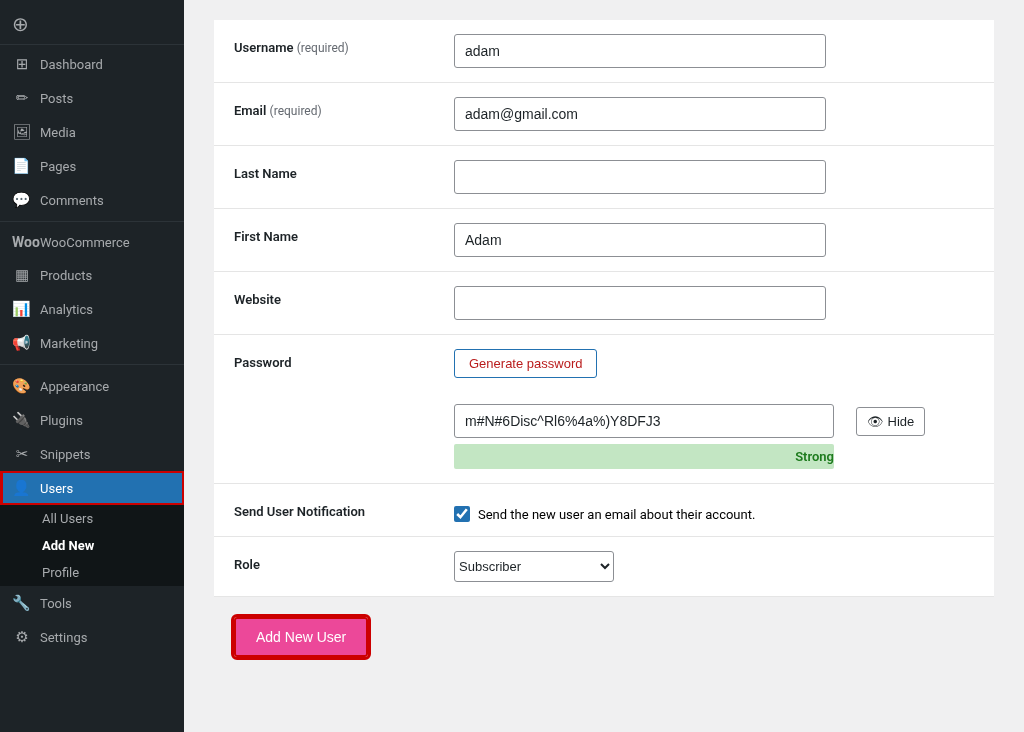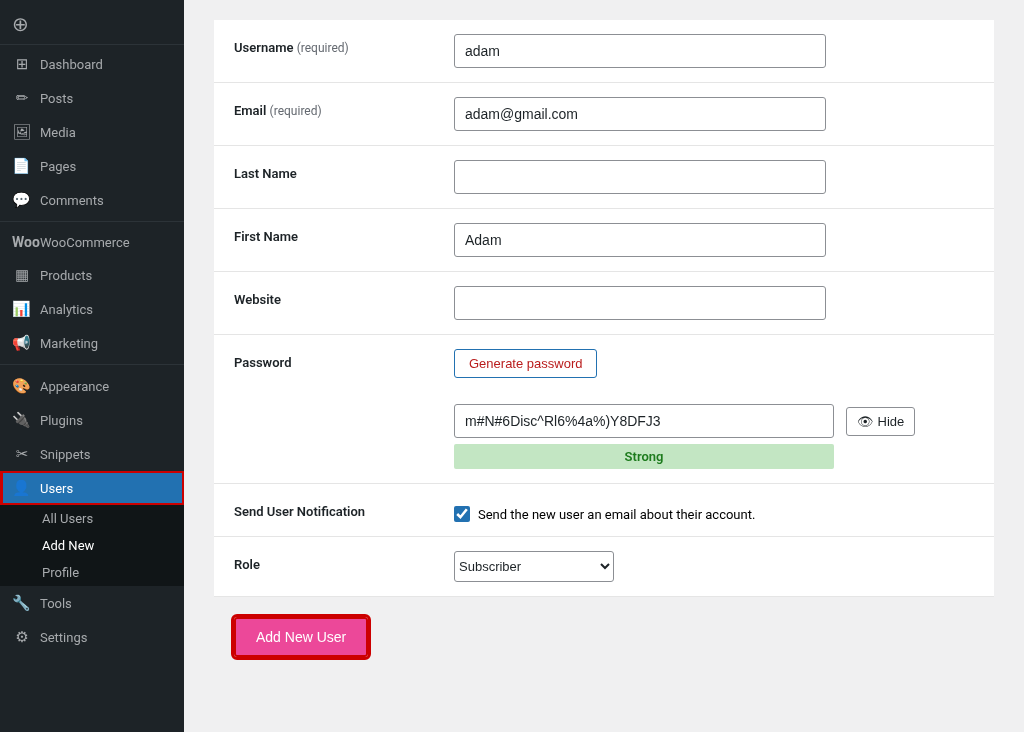--- a/index.html
+++ b/index.html
@@ -32,21 +32,21 @@
 
     
     .submenu { background: #101517; }
     .submenu .sub-item {
       display: block;
       padding: 6px 12px 6px 42px;
       color: #a7aaad;
       cursor: pointer;
       font-size: 13px;
     }
-    .submenu .sub-item.active-sub { color: #fff; font-weight: 400; }
+    .submenu .sub-item.active-sub { color: #fff; font-weight: 700; }
 
     
     #main {
       flex: 1;
       background: #f0f0f1;
       overflow-y: auto;
       padding: 20px 30px;
     }
 
     .form-table { width: 100%; border-collapse: collapse; background: #fff; }
@@ -80,41 +80,41 @@
       border: 1px solid #2271b1;
       color: #b91c1c;
       padding: 6px 14px;
       border-radius: 3px;
       cursor: pointer;
       font-size: 13px;
       margin-bottom: 26px;
       display: inline-block;
     }
 
-    .password-row { display: flex; align-items: center; gap: 12px; }
+    .password-row { display: flex; align-items: center; gap: 22px; }
     .password-input { flex: 1; max-width: 380px; }
 
     .hide-btn {
       background: #fff;
       border: 1px solid #8c8f94;
       color: #1d2327;
       padding: 6px 10px;
       border-radius: 3px;
       cursor: pointer;
       font-size: 13px;
       display: flex;
       align-items: center;
       gap: 4px;
       white-space: nowrap;
     }
 
     .strength-bar {
       width: 380px;
       background: #c3e6c3;
-      text-align: center;
+      text-align: right;
       padding: 5px 0;
       font-size: 13px;
       font-weight: 600;
       color: #1d7b1d;
       border-radius: 2px;
       margin-top: 6px;
     }
 
     .checkbox-row { display: flex; align-items: center; gap: 8px; margin-top: 8px; }
     .checkbox-row input[type="checkbox"] { width: 16px; height: 16px; accent-color: #2271b1; }

